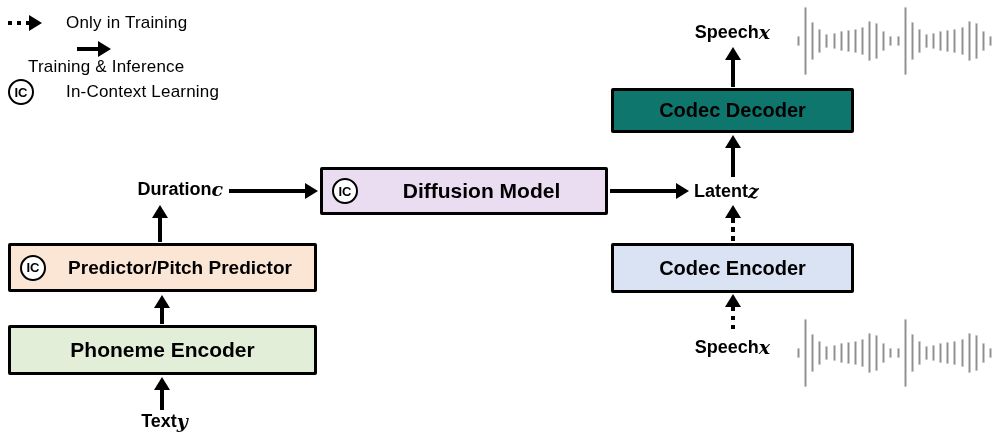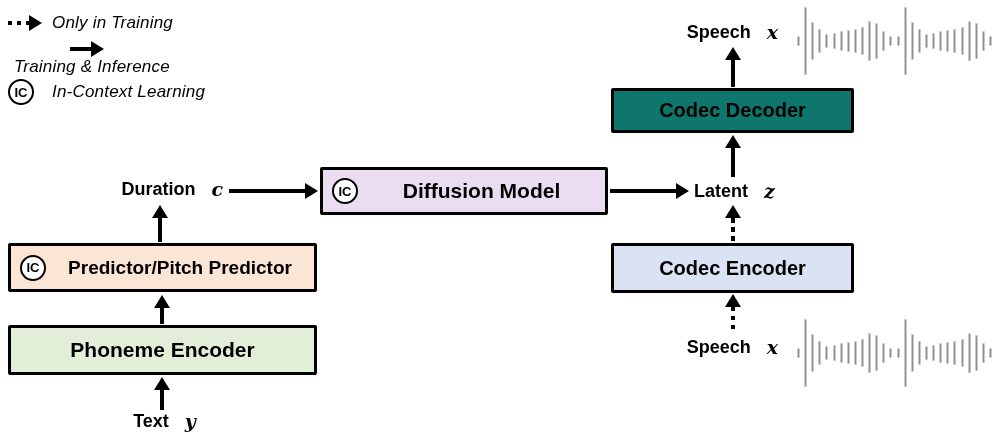--- a/index.html
+++ b/index.html
@@ -13,21 +13,21 @@
     width: 1001px;
     height: 442px;
     background: #fff;
     overflow: hidden;
   }
 
   
   .legend { position: absolute; left: 8px; top: 6px; width: 240px; }
   .legend-row { position: absolute; left: 0; height: 26px; display: flex; align-items: center; }
   .legend-row .marker { width: 38px; display: flex; align-items: center; justify-content: flex-start; }
-  .legend-label { font-size: 17px; margin-left: 6px; white-space: nowrap; letter-spacing: 0.2px; font-style: italic; }
+  .legend-label { font-size: 17px; margin-left: 20px; white-space: nowrap; letter-spacing: 0.2px; }
 
   
   .harrow { position: absolute; height: 18px; display: flex; align-items: center; }
   .hstem { flex: 1; height: 4px; background: #000; }
   .hstem.hdots { background: repeating-linear-gradient(to right, #000 0 4.5px, transparent 4.5px 9px); }
   .hhead { width: 0; height: 0; border-top: 8px solid transparent; border-bottom: 8px solid transparent; border-left: 13px solid #000; }
 
   .varrow { position: absolute; width: 18px; display: flex; flex-direction: column; align-items: center; }
   .vhead { width: 0; height: 0; border-left: 8px solid transparent; border-right: 8px solid transparent; border-bottom: 13px solid #000; }
   .vstem { width: 4px; flex: 1; background: #000; }
@@ -53,21 +53,21 @@
   .node .ic-badge { margin-left: 9px; }
 
   .phoneme   { left: 8px;   top: 325px; width: 309px; height: 50px; font-size: 21px; }
   .duration  { left: 8px;   top: 243px; width: 309px; height: 49px; font-size: 19px; }
   .diffusion { left: 320px; top: 167px; width: 288px; height: 48px; font-size: 21px; }
   .decoder   { left: 611px; top: 88px;  width: 243px; height: 45px; font-size: 20px; }
   .encoder   { left: 611px; top: 243px; width: 243px; height: 50px; font-size: 20px; }
 
   
   .flabel {
-    position: absolute; display: inline-flex; align-items: center; gap: 16px;
+    position: absolute; display: inline-flex; align-items: center; gap: 0;
     font-weight: bold; font-size: 18px; white-space: nowrap;
   }
   .mvar { font-family: "DejaVu Serif", serif; font-style: italic; font-weight: bold; font-size: 19px; }
 
   .lbl-condition { left: 88px;  top: 178px; width: 135px; justify-content: flex-end; }
   .lbl-latent    { left: 694px; top: 180px; width: 95px;  justify-content: flex-start; }
   .lbl-speech-top{ left: 680px; top: 21px;  width: 105px; justify-content: center; }
   .lbl-speech-bot{ left: 680px; top: 336px; width: 105px; justify-content: center; }
   .lbl-text      { left: 122px; top: 410px; width: 85px;  justify-content: center; }
 

